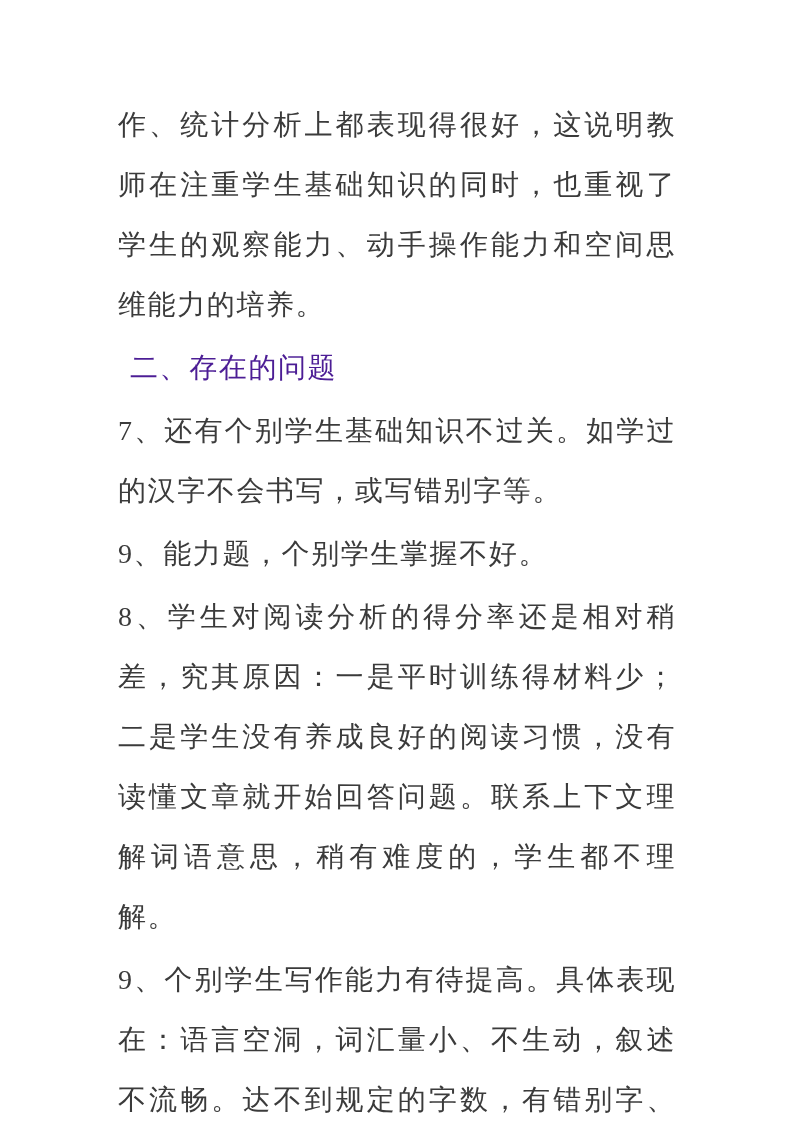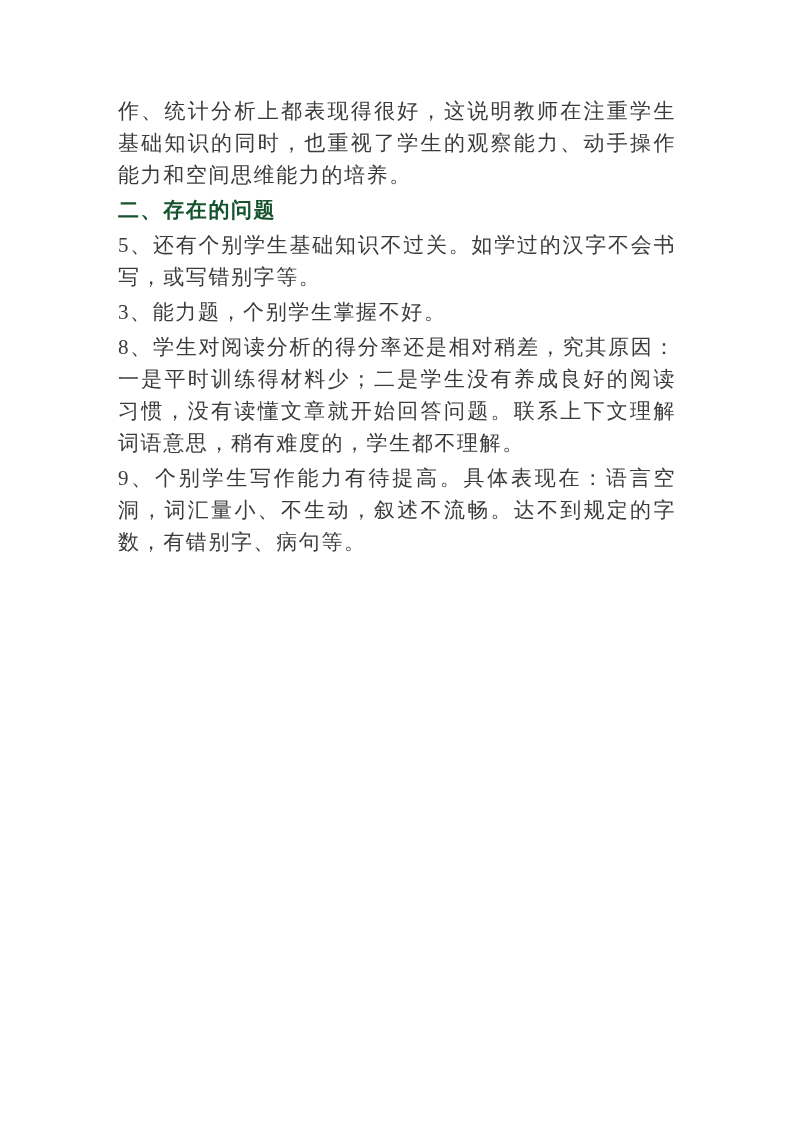--- a/index.html
+++ b/index.html
@@ -15,36 +15,37 @@
     font-family: "Liberation Serif", "DejaVu Serif", serif;
   }
   .page {
     position: absolute;
     top: 95px;
     left: 118px;
     width: 558px;
   }
   .para {
     margin: 0 0 3px 0;
-    font-size: 21px;
-    line-height: 32px;
+    font-size: 28px;
+    line-height: 60px;
     letter-spacing: 1.6px;
     text-align: justify;
     text-justify: inter-character;
     color: #3b3b3b;
     font-weight: normal;
   }
   .heading {
-    font-weight: bold;
-    color: #14532d;
+    font-weight: normal;
+    color: #4c1d95;
+    margin-left: 12px;
   }
 </style>
 </head>
 <body>
 
 <div class="page">
   <p class="para">作、统计分析上都表现得很好，这说明教师在注重学生基础知识的同时，也重视了学生的观察能力、动手操作能力和空间思维能力的培养。</p>
   <p class="para heading">二、存在的问题</p>
-  <p class="para">5、还有个别学生基础知识不过关。如学过的汉字不会书写，或写错别字等。</p>
-  <p class="para">3、能力题，个别学生掌握不好。</p>
+  <p class="para">7、还有个别学生基础知识不过关。如学过的汉字不会书写，或写错别字等。</p>
+  <p class="para">9、能力题，个别学生掌握不好。</p>
   <p class="para">8、学生对阅读分析的得分率还是相对稍差，究其原因：一是平时训练得材料少；二是学生没有养成良好的阅读习惯，没有读懂文章就开始回答问题。联系上下文理解词语意思，稍有难度的，学生都不理解。</p>
   <p class="para">9、个别学生写作能力有待提高。具体表现在：语言空洞，词汇量小、不生动，叙述不流畅。达不到规定的字数，有错别字、病句等。</p>
 </div>
 
 </body></html>

